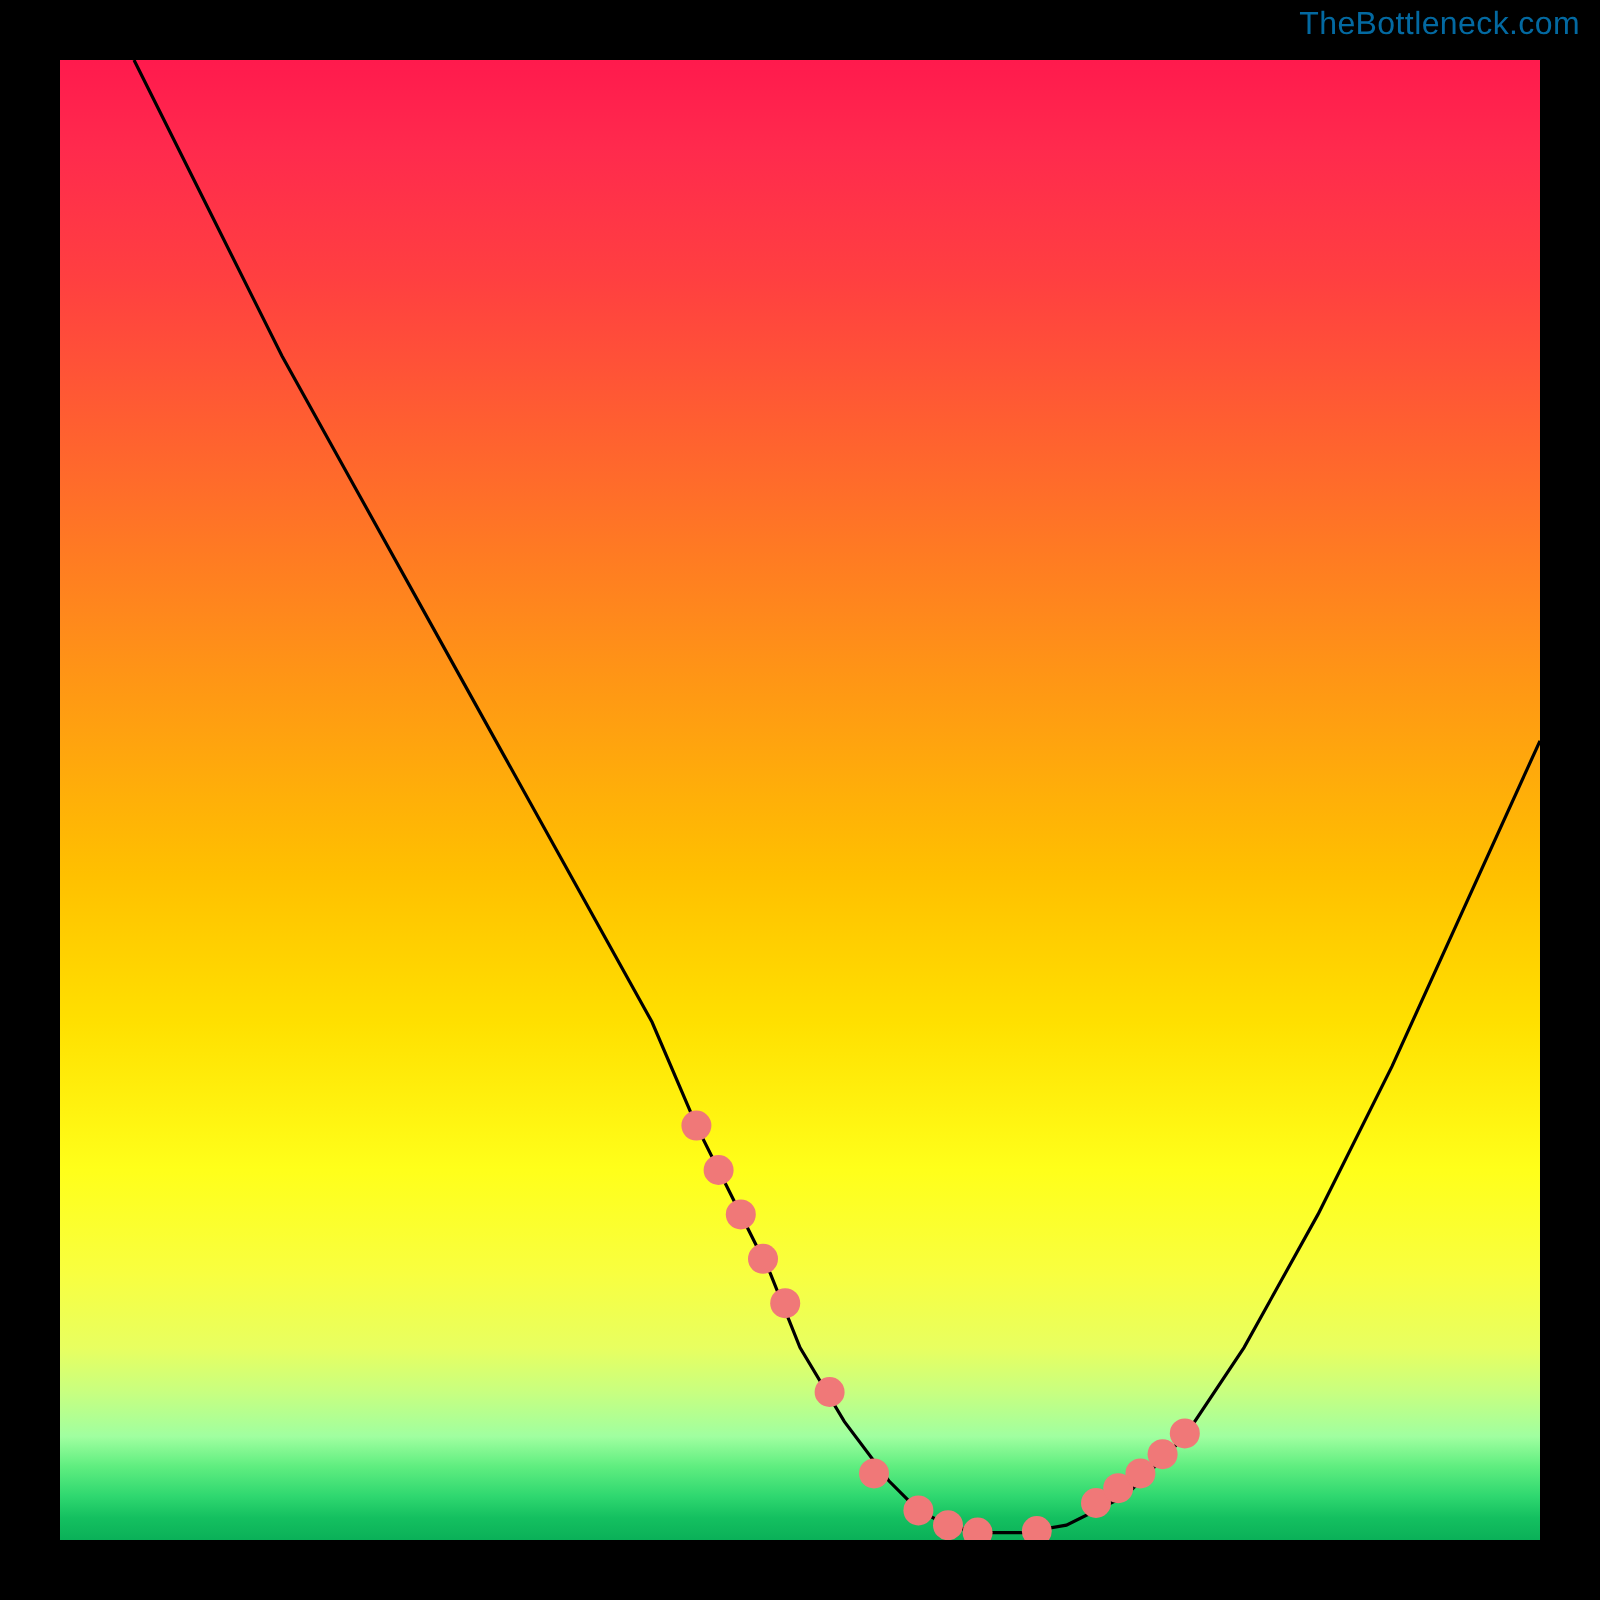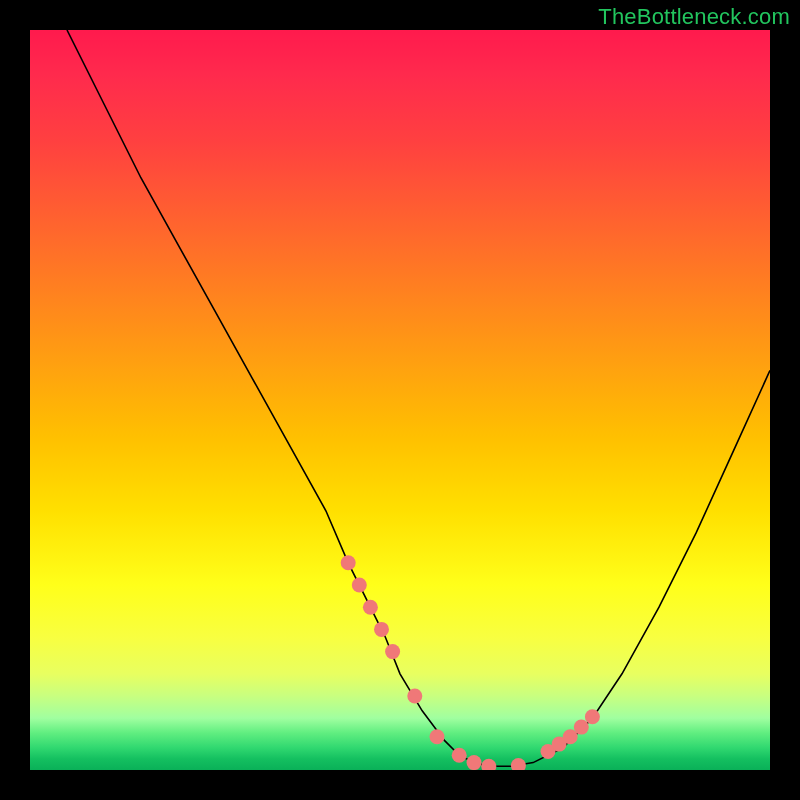--- a/index.html
+++ b/index.html
@@ -41,22 +41,22 @@
       #60ee80 95%,
       #30d870 97%,
       #14c060 98.5%,
       #0ab058 100%
     );
   }
   .watermark {
     position: absolute;
     top: 4px;
     right: 10px;
-    color: #22c55e;
-    font-size: 22px;
+    color: #0369a1;
+    font-size: 16px;
     font-weight: 500;
     z-index: 10;
     letter-spacing: 0.2px;
   }
   svg.overlay {
     position: absolute;
     left: 0;
     top: 0;
     width: 100%;
     height: 100%;

